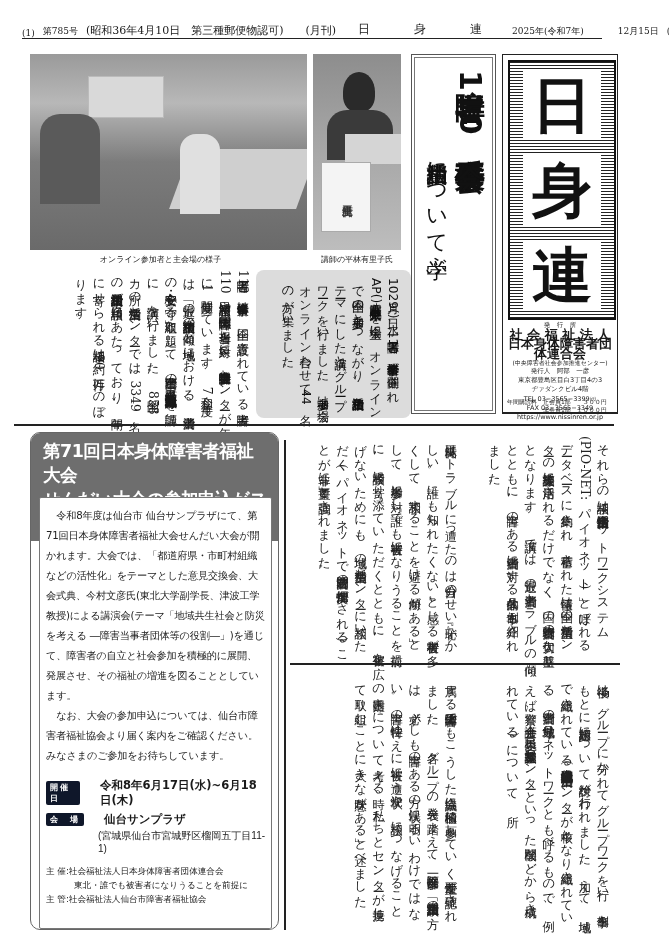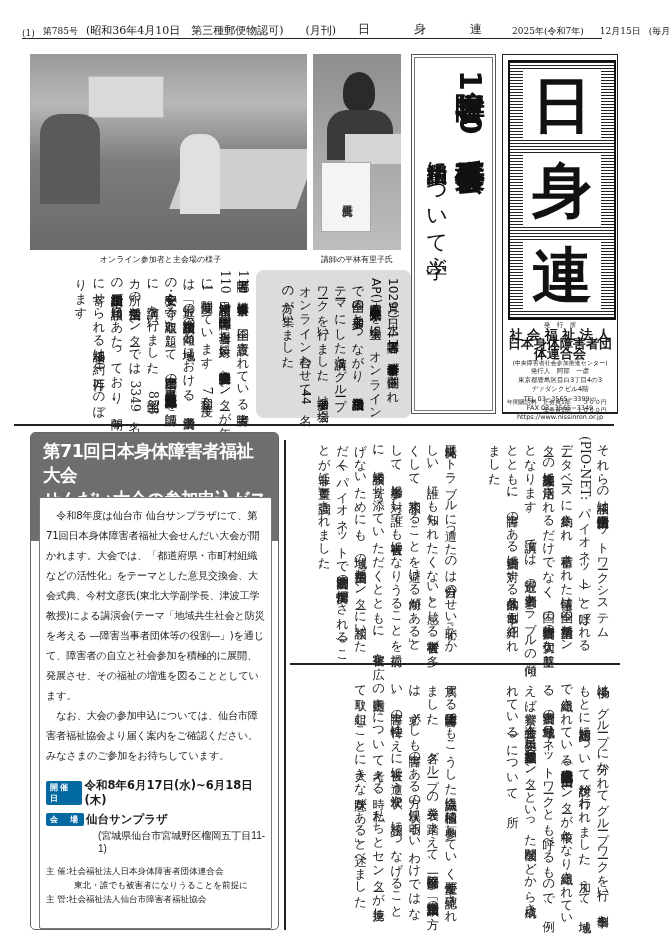--- a/index.html
+++ b/index.html
@@ -44,45 +44,45 @@
   .pub { position:absolute; left:2px; top:266px; width:110px; font-size:6.5px; text-align:center; line-height:9.2px; font-family:"DejaVu Sans", sans-serif; }
   .pub .b { font-weight:bold; font-size:13px; }
   .eng { position:absolute; left:4px; top:2px; font-family:"DejaVu Serif", serif; font-weight:bold; font-size:7.6px; line-height:10px; color:#111; }
   .price { position:absolute; left:4px; top:32px; font-size:6px; line-height:7.5px; font-family:"DejaVu Sans", sans-serif; white-space:pre; }
   
   .lead-box { left:256px; top:270px; width:155px; height:148px; background:#dcdcdc; border-radius:8px; }
   .lead-text { position:absolute; right:10px; top:8px; height:136px; font-family:"DejaVu Sans", sans-serif; font-size:12.2px; line-height:17.5px; color:#111; }
   .body-top { left:30px; top:270px; height:148px; width:222px; font-size:12.3px; line-height:18px; }
   .rule { left:14px; height:1.5px; background:#222; }
   
-  .event { left:30px; top:432px; width:247px; height:496px; border:1.5px solid #666; border-radius:5px; overflow:hidden; }
+  .event { left:30px; top:432px; width:247px; height:496px; border:1.5px solid #666; border-radius:10px; overflow:hidden; }
   .event-title { background:#6e6e6e; color:#fff; font-family:"DejaVu Sans", sans-serif; font-weight:bold;
        font-size:17.5px; line-height:24px; padding:6px 8px 6px 12px; letter-spacing:-0.5px; }
   .event-body { position:absolute; left:8px; top:64px; width:231px; height:430px; border:1px solid #777; background:#fff; border-radius:2px; }
   .ev-p { font-family:"DejaVu Sans", sans-serif; font-size:10.2px; line-height:20px; padding:8px 6px 0 6px; text-indent:1em; color:#222; letter-spacing:-0.2px; }
   .ev-row { font-family:"DejaVu Sans", sans-serif; font-size:11.5px; font-weight:bold; display:flex; align-items:center; padding:0 6px; margin-top:4px; }
-  .tag { background:#0369a1; color:#fff; font-size:8px; padding:1px 4px; margin-right:2px; border-radius:2px; letter-spacing:2px; }
+  .tag { background:#0f172a; color:#fff; font-size:8px; padding:1px 4px; margin-right:20px; border-radius:2px; letter-spacing:2px; }
   .ev-addr { font-family:Liberation Sans, sans-serif; font-size:10px; padding-left:58px; margin-top:2px; }
   .ev-org { font-family:"DejaVu Sans", sans-serif; font-size:8.6px; line-height:14px; padding:10px 6px 0 6px; color:#222; }
   .ev-org .indent { padding-left:28px; }
   
   .col-text { font-size:12.3px; line-height:18.1px; color:#222; }
   .vdivider { width:1.5px; background:#222; }
 </style>
 </head>
 <body>
 
 <div class="abs masthead">
   <span>(1)</span>
   <span>第785号</span>
   <span style="font-size:11px">(昭和36年4月10日　第三種郵便物認可)</span>
   <span style="font-size:11px;margin-left:14px">(月刊)</span>
   <span class="mh-title">日　身　連</span>
   <span>2025年(令和7年)</span>
-  <span style="margin-left:8px">12月15日</span>
+  <span style="margin-left:26px">12月15日</span>
   <span>(毎月15日発行)</span>
 </div>
 
 <div class="abs photo photo-main">
   <div class="screen"></div>
   <div class="table1"></div>
   <div class="people"></div>
   <div class="people2"></div>
 </div>
 <div class="abs caption" style="left:22px;top:254px;width:277px;">オンライン参加者と主会場の様子</div>

